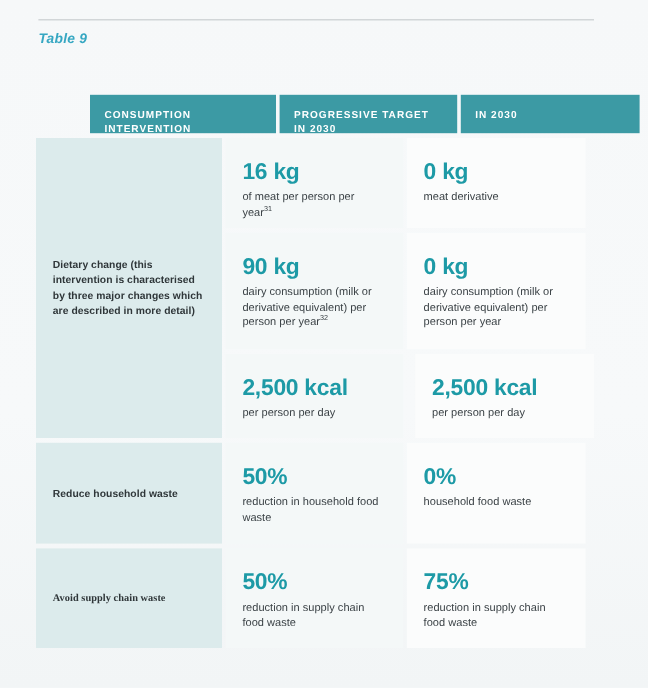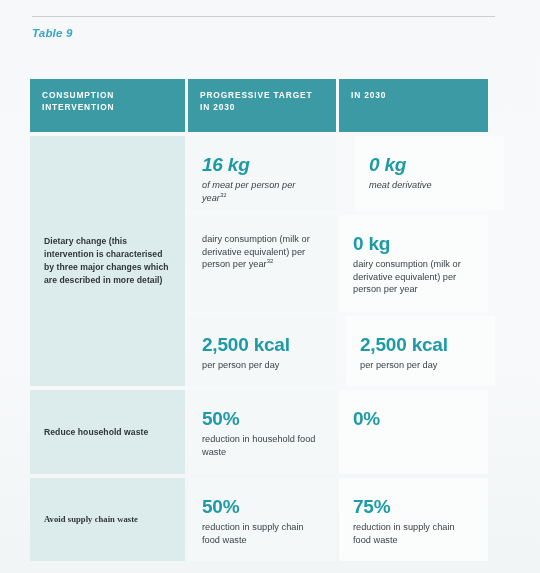--- a/index.html
+++ b/index.html
@@ -60,21 +60,22 @@
   .table {
     position: absolute;
     left: 30px;
     top: 79px;
     width: 455px;
   }
 
   .thead {
     display: flex;
     gap: 3px;
-    height: 53px;
+    height: 32px;
+    margin-left: 45px;
   }
   .th {
     background: #3c9aa4;
     color: #ffffff;
     font-size: 8.4px;
     font-weight: bold;
     letter-spacing: 0.85px;
     line-height: 11.5px;
     padding: 11px 12px 0 12px;
     box-sizing: border-box;
@@ -173,32 +174,33 @@
     </div>
 
     <div class="rowsep"></div>
 
     <div class="tbody" id="tbody">
         <div class="band" style="margin-top: 0px;">
           <div class="cell-a" style="height: 250px; justify-content: center;">
             <div class="cell-a-text">Dietary change (this intervention is characterised by three major changes which are described in more detail)</div>
           </div>
           <div style="display: flex; flex-direction: column; flex: 1 1 0%;">
-            <div style="display: flex; gap: 19px; height: 75px; margin-top: 0px; font-style: italic;">
+            <div style="display: flex; gap: 3px; height: 75px; margin-top: 0px;">
               <div class="cell-b">
                 <div class="fig">16 kg</div>
                 <div class="desc"><span>of meat per person per year</span><sup>31</sup></div>
               </div>
               <div class="cell-c">
                 <div class="fig">0 kg</div>
                 <div class="desc"><span>meat derivative</span></div>
               </div>
             </div>
             <div style="display: flex; gap: 3px; height: 97px; margin-top: 4px;">
               <div class="cell-b">
+                <div class="fig">90 kg</div>
                 <div class="desc"><span>dairy consumption (milk or derivative equivalent) per person per year</span><sup>32</sup></div>
               </div>
               <div class="cell-c">
                 <div class="fig">0 kg</div>
                 <div class="desc"><span>dairy consumption (milk or derivative equivalent) per person per year</span></div>
               </div>
             </div>
             <div style="display: flex; gap: 10px; height: 70px; margin-top: 4px;">
               <div class="cell-b">
                 <div class="fig">2,500 kcal</div>
@@ -216,20 +218,21 @@
             <div class="cell-a-text">Reduce household waste</div>
           </div>
           <div style="display: flex; flex-direction: column; flex: 1 1 0%;">
             <div style="display: flex; gap: 3px; height: 84px; margin-top: 0px;">
               <div class="cell-b">
                 <div class="fig">50%</div>
                 <div class="desc"><span>reduction in household food waste</span></div>
               </div>
               <div class="cell-c">
                 <div class="fig">0%</div>
+                <div class="desc"><span>household food waste</span></div>
               </div>
             </div>
           </div>
         </div>
         <div class="band" style="margin-top: 4px;">
           <div class="cell-a" style="height: 83px; font-family: Liberation Serif, serif;">
             <div class="cell-a-text">Avoid supply chain waste</div>
           </div>
           <div style="display: flex; flex-direction: column; flex: 1 1 0%;">
             <div style="display: flex; gap: 3px; height: 83px; margin-top: 0px;">

